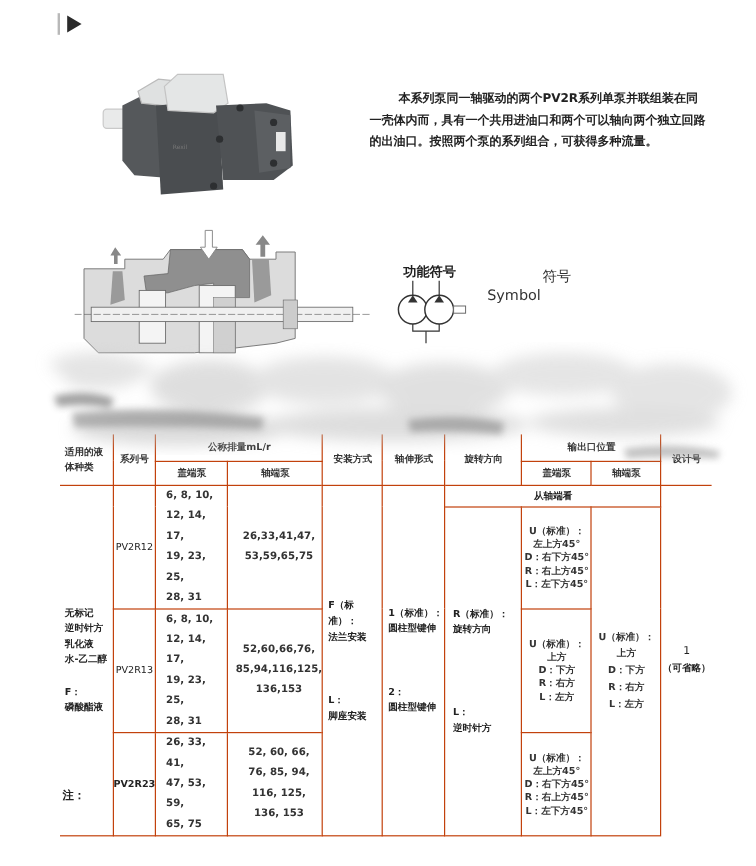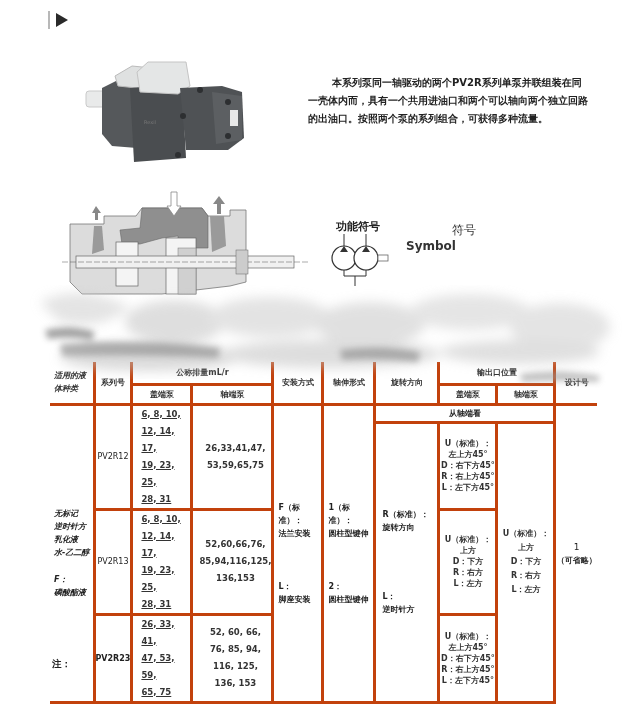--- a/index.html
+++ b/index.html
@@ -19,32 +19,32 @@
   
   .intro { left:308px; top:74px; width:280px; font-size:10px; line-height:18px; font-weight:bold; color:#222; text-indent:24px; }
 
   
   .section { left:62px; top:186px; width:250px; height:118px; }
 
   
   .sym-label { left:336px; top:219px; font-size:11px; font-weight:bold; color:#222; }
   .sym-diagram { left:330px; top:226px; width:70px; height:62px; }
   .sym-cn { left:406px; top:222px; font-size:12px; color:#333;margin-left:46px; }
-  .sym-en { left:406px; top:239px; font-size:12px; color:#333;font-weight:bold; }
+  .sym-en { left:406px; top:239px; font-size:12px; color:#333; }
 
   
   .smudge { left:0; top:282px; width:630px; height:130px; pointer-events:none; }
 
   
   table.spec { position:absolute; left:50px; top:362px; border-collapse:collapse; font-size:8px; color:#222; }
-  table.spec td, table.spec th { border:3px solid #c2410c; padding:0; text-align:center; vertical-align:middle; font-weight:bold; }
+  table.spec td, table.spec th { border:1px solid #c2410c; padding:0; text-align:center; vertical-align:middle; font-weight:bold; }
   table.spec th { font-size:8px; color:#333; }
   table.spec .lft { text-align:left; padding-left:4px; }
-  .fluid { text-align:left !important; padding-left:4px !important; line-height:13px; border-left:none !important;font-style:italic; }
-  .num { font-size:8.5px; line-height:17px; font-weight:normal; text-align:left !important; padding-left:8px !important; color:#333;text-decoration:underline; }
+  .fluid { text-align:left !important; padding-left:4px !important; line-height:13px; border-left:none !important; }
+  .num { font-size:8.5px; line-height:17px; font-weight:normal; text-align:left !important; padding-left:8px !important; color:#333; }
   .num2 { font-size:8.5px; line-height:17px; font-weight:normal; text-align:left; padding-left:6px !important; color:#333; }
   .pos { font-size:8px; line-height:11px; font-weight:bold; color:#333; }
   .small { font-size:8px; line-height:13px; }
 
   
   .notes { left:52px; top:656px; font-size:9.5px; line-height:15px; font-weight:bold; color:#222; }
 </style>
 </head>
 <body>
 

